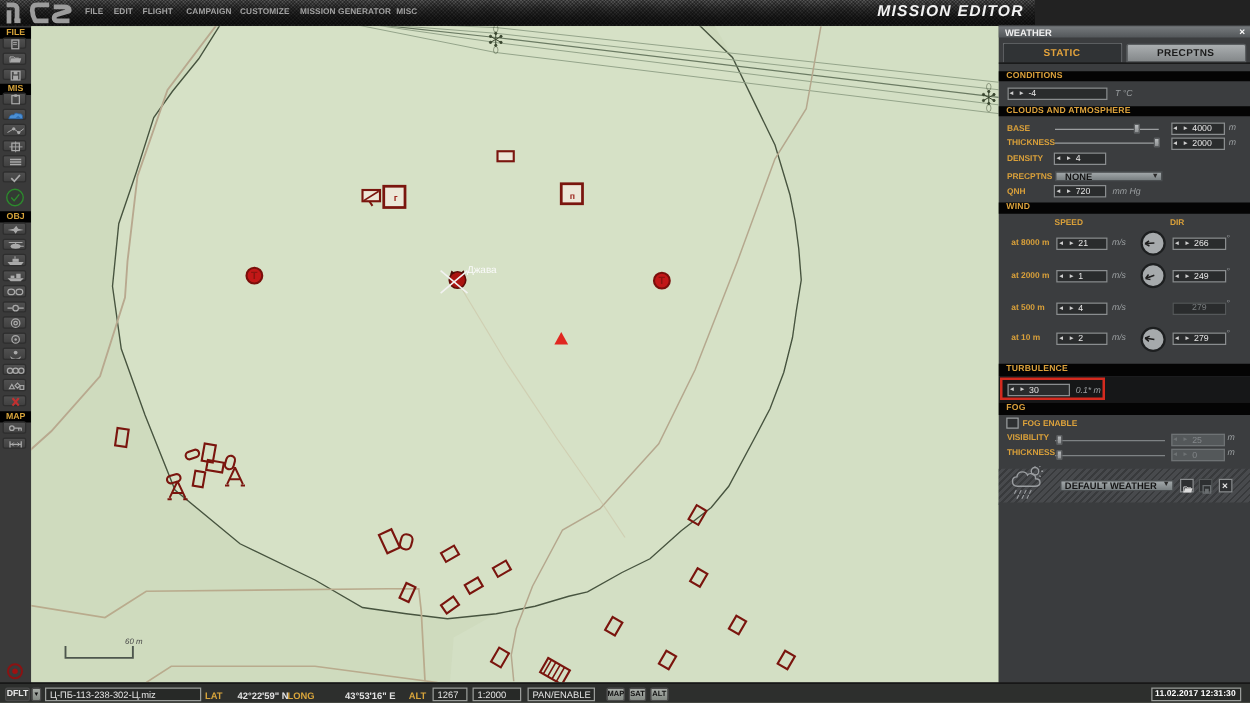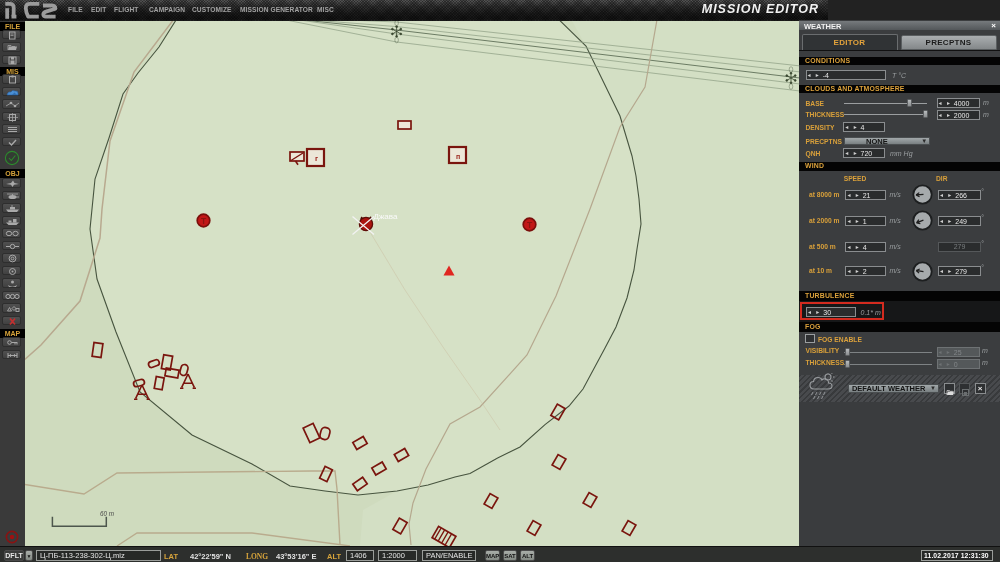--- a/index.html
+++ b/index.html
@@ -374,21 +374,21 @@
     <path d="M29.4,496.7 L29.4,506.3 L83.3,506.3 L83.3,496.7" fill="none" stroke="#4d564d" stroke-width="1.5"></path>
     <text x="77" y="495.6" font-size="6.3" fill="#4a4a4a" font-style="italic" font-family="Liberation Sans">60 m</text>
   </svg>
 </div>
 
 <div id="panel">
   <div class="abs" style="left:0;top:1px;width:201px;height:8.5px;background:linear-gradient(180deg,#767a7d,#53575a);color:#f0f0f0;font-size:7.5px;font-weight:bold;padding:1px 0 0 5px;">WEATHER
     <span style="position:absolute;right:4px;top:0px;color:#fff;font-weight:bold;font-size:8px;">×</span>
   </div>
 
-  <div class="abs" style="left:2.5px;top:13.5px;width:96px;height:16px;background:#303335;border:1px solid #6a6d6f;border-bottom:none;border-radius:2px 2px 0 0;color:#e3a33c;font-size:8px;font-weight:bold;text-align:center;line-height:15px;letter-spacing:.3px;">EDITOR</div>
+  <div class="abs" style="left:2.5px;top:13.5px;width:96px;height:16px;background:#303335;border:1px solid #6a6d6f;border-bottom:none;border-radius:2px 2px 0 0;color:#e3a33c;font-size:8px;font-weight:bold;text-align:center;line-height:15px;letter-spacing:.3px;">STATIC</div>
   <div class="abs" style="left:101.5px;top:14.5px;width:96px;height:15px;background:linear-gradient(180deg,#aaaeb0,#84888a);border:1px solid #5a5e60;border-radius:2px 2px 0 0;color:#1b1b1b;font-size:8px;font-weight:bold;text-align:center;line-height:14px;letter-spacing:.3px;">PRECPTNS</div>
   <div class="abs" style="left:0;top:29.5px;width:201px;height:1px;background:#111;"></div>
 
   <div class="sechdr" style="top:36.6px;height:8.1px;line-height:8px;">CONDITIONS</div>
   <div class="spin" style="left:6.5px;top:49.6px;width:80px;"><span class="ar">◄ ►</span> -4</div>
   <div class="unit" style="left:93px;top:51.5px;">T °C</div>
 
   <div class="sechdr" style="top:65px;height:8.2px;line-height:8px;">CLOUDS AND ATMOSPHERE</div>
   <div class="plabel" style="left:6.5px;top:79.5px;">BASE</div>
   <div class="slider" style="left:44.7px;top:82.7px;width:83.2px;">
@@ -398,21 +398,21 @@
   <div class="unit" style="left:184px;top:78.5px;">m</div>
   <div class="plabel" style="left:6.5px;top:91px;">THICKNESS</div>
   <div class="slider" style="left:44.7px;top:94.2px;width:83.2px;">
       <div class="shandle" style="left:79px;"></div>
     </div>
   <div class="spin" style="left:137.6px;top:90.2px;width:43px;"><span class="ar">◄ ►</span> 2000</div>
   <div class="unit" style="left:184px;top:90.5px;">m</div>
   <div class="plabel" style="left:6.5px;top:104px;">DENSITY</div>
   <div class="spin" style="left:44.3px;top:102.4px;width:42px;"><span class="ar">◄ ►</span> 4</div>
   <div class="plabel" style="left:6.5px;top:117.8px;">PRECPTNS</div>
-  <div class="abs" style="left:45.1px;top:116.6px;width:86px;height:8.6px;background:linear-gradient(180deg,#a2a8aa,#798082);border:1px solid #4a4e50;color:#141414;font-size:7.5px;font-weight:bold;line-height:8px;padding-left:21px;">NONE<span style="position:absolute;right:2px;top:-1px;font-size:6px;color:#2a2a2a;">▼</span></div>
+  <div class="abs" style="left:45.1px;top:116.6px;width:86px;height:8.6px;background:linear-gradient(180deg,#a2a8aa,#798082);border:1px solid #4a4e50;color:#141414;font-size:7.5px;font-weight:bold;line-height:8px;padding-left:7px;">NONE<span style="position:absolute;right:2px;top:-1px;font-size:6px;color:#2a2a2a;">▼</span></div>
   <div class="plabel" style="left:6.5px;top:129.6px;">QNH</div>
   <div class="spin" style="left:44.3px;top:128px;width:42px;"><span class="ar">◄ ►</span> 720</div>
   <div class="unit" style="left:91px;top:129.5px;">mm Hg</div>
 
   <div class="sechdr" style="top:142.4px;height:8.9px;line-height:8.5px;">WIND</div>
   <div class="plabel" style="left:44.7px;top:155px;">SPEED</div>
   <div class="plabel" style="left:137px;top:155px;">DIR</div>
 
   <div class="plabel" style="left:10px;top:171px;">at 8000 m</div>
   <div class="spin" style="left:46.4px;top:169.7px;width:41px;"><span class="ar">◄ ►</span> 21</div>
@@ -500,23 +500,23 @@
 
   <div class="abs" style="left:0;top:382.4px;width:201px;height:143.6px;background:#3a3c3e;"></div>
 </div>
 
 <div id="bottombar">
   <div class="bbtn" style="left:4px; width:20px; color:#e8e8e8; background:#3a3c3a;">DFLT</div>
   <div class="bbtn" style="left:25px; width:8px; font-size:5px; line-height:11px;">▼</div>
   <div class="bfield" style="left:36px; width:125px;">Ц-ПБ-113-238-302-Ц.miz</div>
   <div class="blab" style="left:164px;">LAT</div>
   <div class="bval" style="left:190px;">42°22'59" N</div>
-  <div class="blab" style="left:246px;font-family:Liberation Serif, serif;">LONG</div>
+  <div class="blab" style="left:230px;">LONG</div>
   <div class="bval" style="left:276px;">43°53'16" E</div>
   <div class="blab" style="left:327px;">ALT</div>
-  <div class="bfield" style="left:346px; width:28px;">1406</div>
+  <div class="bfield" style="left:346px; width:28px;">1267</div>
   <div class="bfield" style="left:378px; width:39px;">1:2000</div>
   <div class="bfield" style="left:422px; width:54px;">PAN/ENABLE</div>
   <div class="bbtn" style="left:485px; width:15px; font-size:6px;">MAP</div>
   <div class="bbtn" style="left:503px; width:14px; font-size:6px;">SAT</div>
   <div class="bbtn" style="left:520px; width:15px; font-size:6px;">ALT</div>
   <div class="bfield" style="left:921px; width:72px; color:#fff; font-weight:bold; font-size:6.8px; padding-left:2px; letter-spacing:.1px;">11.02.2017 12:31:30</div>
 </div>
 
 </body></html>

